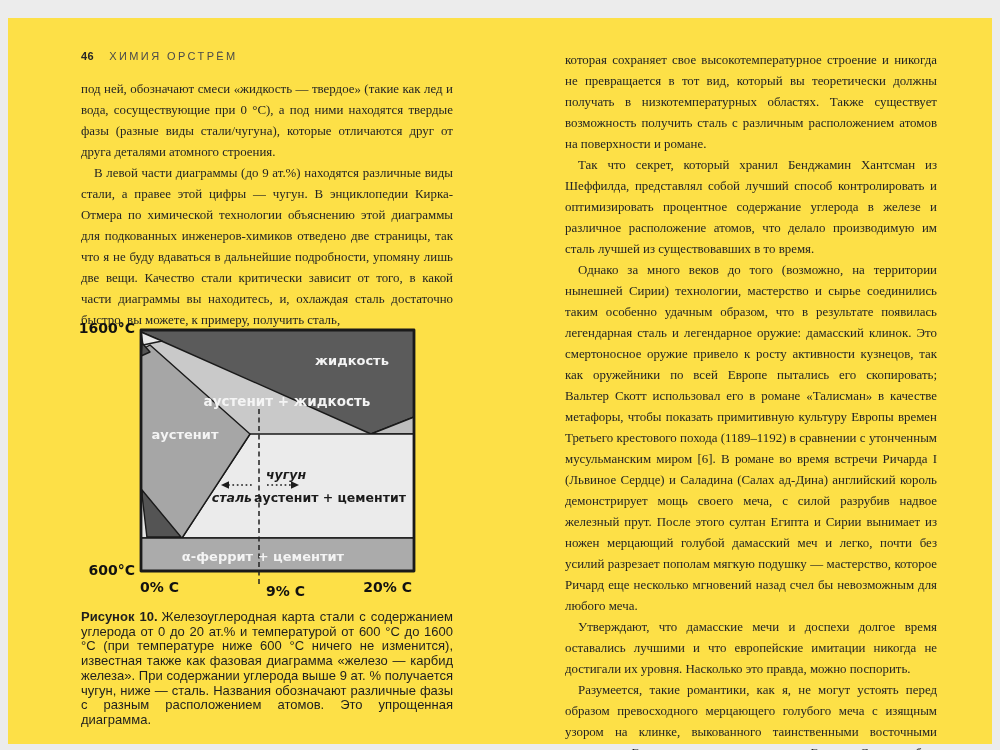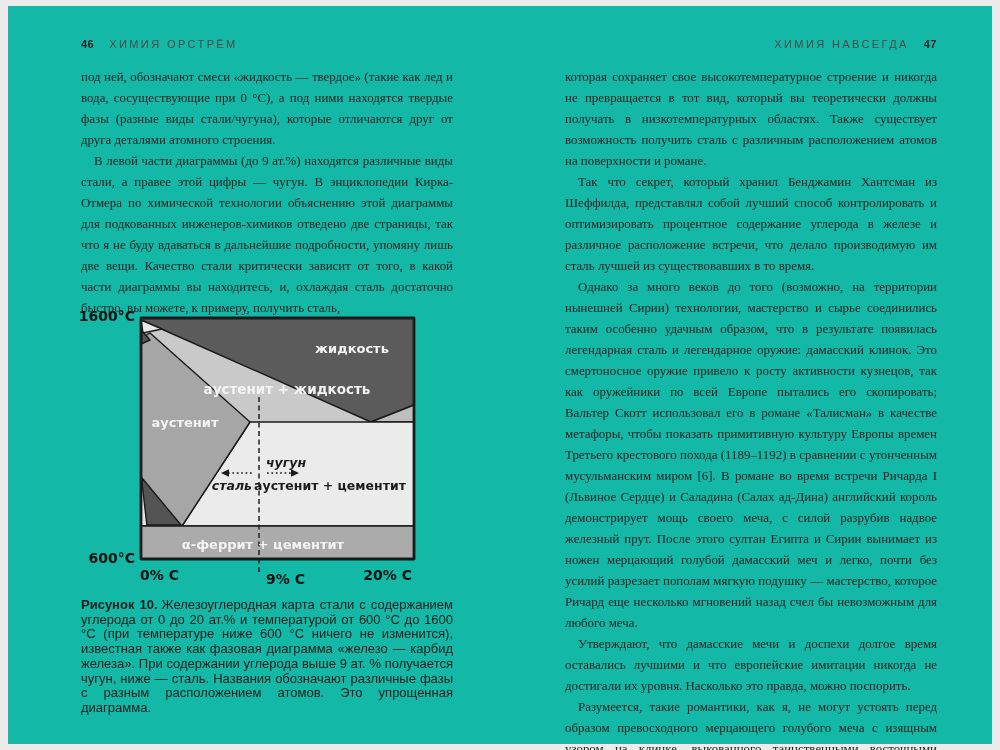--- a/index.html
+++ b/index.html
@@ -1,21 +1,21 @@
 <!DOCTYPE html>
 <html><head>
 <meta charset="utf-8">
 <style>
   html,body{margin:0;padding:0;}
   body{
     width:1000px;height:750px;position:relative;overflow:hidden;
     background:#ececec;
     font-family:"Liberation Serif","DejaVu Serif",serif;
   }
-  .spread{position:absolute;inset:6px 8px;background:#14b8a6;}
+  .spread{position:absolute;inset:6px 8px;background:#fde047;margin-top:12px;}
   .col{position:absolute;top:32px;width:372px;}
   .col-left{left:73px;}
   .col-right{left:557px;}
   .running-head{
     display:flex;align-items:baseline;gap:15px;
     font-family:"Liberation Sans","DejaVu Sans",sans-serif;
     font-size:11px;letter-spacing:2.4px;color:#4a4a4a;
     margin-bottom:17px;
   }
   .running-head.right{justify-content:flex-end;}
@@ -98,26 +98,22 @@
         <text class="dg-axis" x="271" y="262" font-size="14" text-anchor="end">20% C</text>
       </svg>
     </div>
 
     <p class="fig-caption">
       <span class="cap-label">Рисунок 10.</span><span>Железоуглеродная карта стали с содержанием углерода от 0 до 20 ат.% и температурой от 600 °C до 1600 °C (при температуре ниже 600 °C ничего не изменится), известная также как фазовая диаграмма «же­лезо — карбид железа». При содержании углерода выше 9 ат. % получает­ся чугун, ниже — сталь. Названия обозначают различные фазы с разным расположением атомов. Это упрощенная диаграмма.</span>
     </p>
   </div>
 
   <div class="col col-right">
-    <div class="running-head right">
-      <span class="rh-title">ХИМИЯ НАВСЕГДА</span>
-      <span class="rh-num">47</span>
-    </div>
     <div class="body-text">
       <p>которая сохраняет свое высокотемпературное строение и нико­гда не превращается в тот вид, который вы теоретически должны получать в низкотемпературных областях. Также существует возможность получить сталь с различным расположением ато­мов на поверхности и романе.</p>
-      <p class="indent">Так что секрет, который хранил Бенджамин Хантсман из Шеффилда, представлял собой лучший способ контролировать и оптимизировать процентное содержание углерода в железе и различное расположение встречи, что делало производимую им сталь лучшей из существовавших в то время.</p>
+      <p class="indent">Так что секрет, который хранил Бенджамин Хантсман из Шеффилда, представлял собой лучший способ контролировать и оптимизировать процентное содержание углерода в железе и различное расположение атомов, что делало производимую им сталь лучшей из существовавших в то время.</p>
       <p class="indent">Однако за много веков до того (возможно, на территории нынешней Сирии) технологии, мастерство и сырье соединились таким особенно удачным образом, что в результате появилась легендарная сталь и легендарное оружие: дамасский клинок. Это смертоносное оружие привело к росту активности кузнецов, так как оружейники по всей Европе пытались его скопировать; Вальтер Скотт использовал его в романе «Талисман» в качестве метафоры, чтобы показать примитивную культуру Европы вре­мен Третьего крестового похода (1189–1192) в сравнении с утон­ченным мусульманским миром [6]. В романе во время встречи Ричарда I (Львиное Сердце) и Саладина (Салах ад-Дина) англий­ский король демонстрирует мощь своего меча, с силой разрубив надвое железный прут. После этого султан Египта и Сирии вы­нимает из ножен мерцающий голубой дамасский меч и легко, почти без усилий разрезает пополам мягкую подушку — мастер­ство, которое Ричард еще несколько мгновений назад счел бы невозможным для любого меча.</p>
       <p class="indent">Утверждают, что дамасские мечи и доспехи долгое время оставались лучшими и что европейские имитации никогда не достигали их уровня. Насколько это правда, можно поспорить.</p>
       <p class="indent">Разумеется, такие романтики, как я, не могут устоять перед образом превосходного мерцающего голубого меча с изящным узором на клинке, выкованного таинственными восточными кузнецами. В том, что касалось доспехов, Вальтер Скотт не был новичком. Его коллекцию и по сей день можно увидеть в его доме</p>
     </div>
   </div>
 
 </div>
 
 </body></html>

